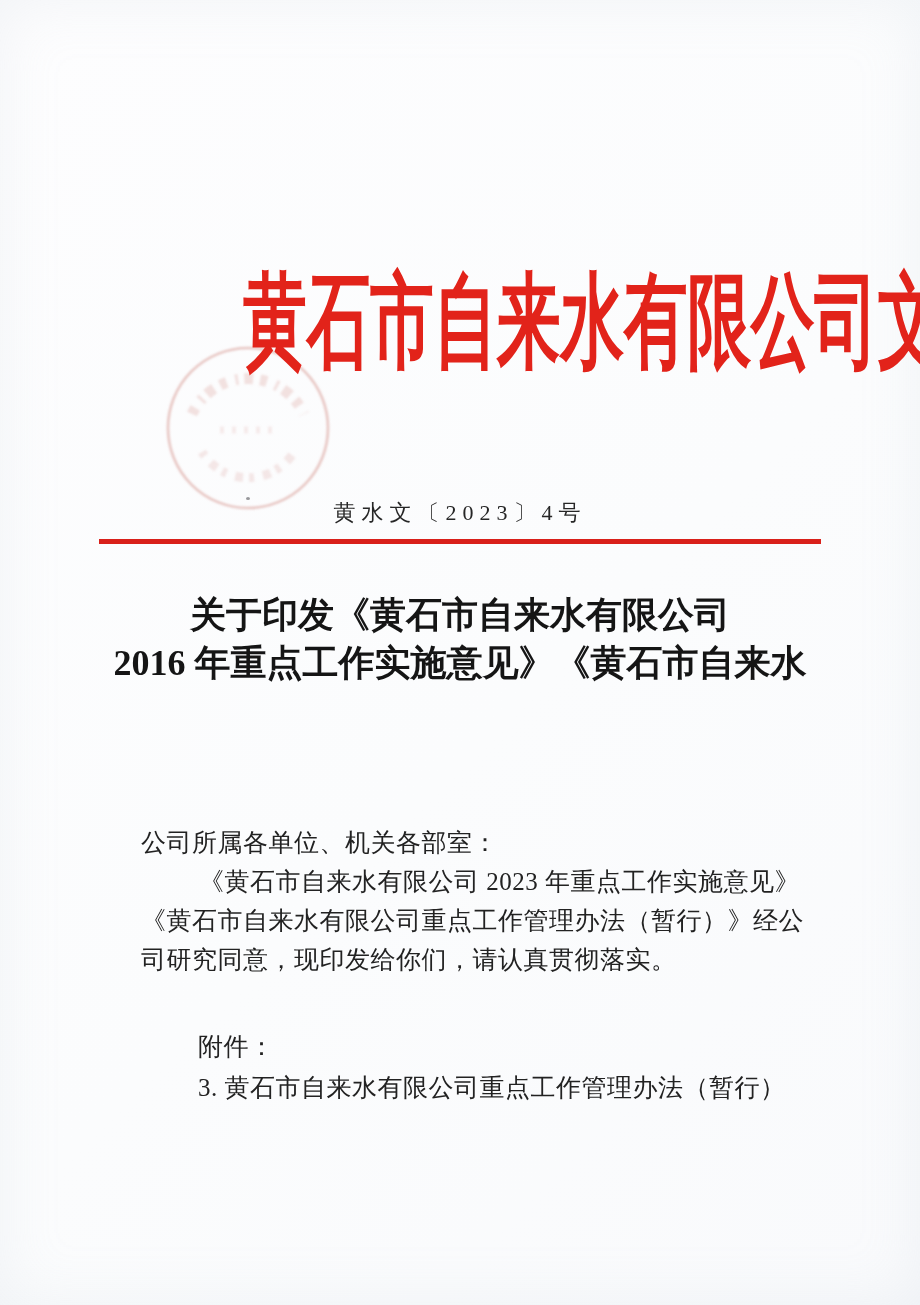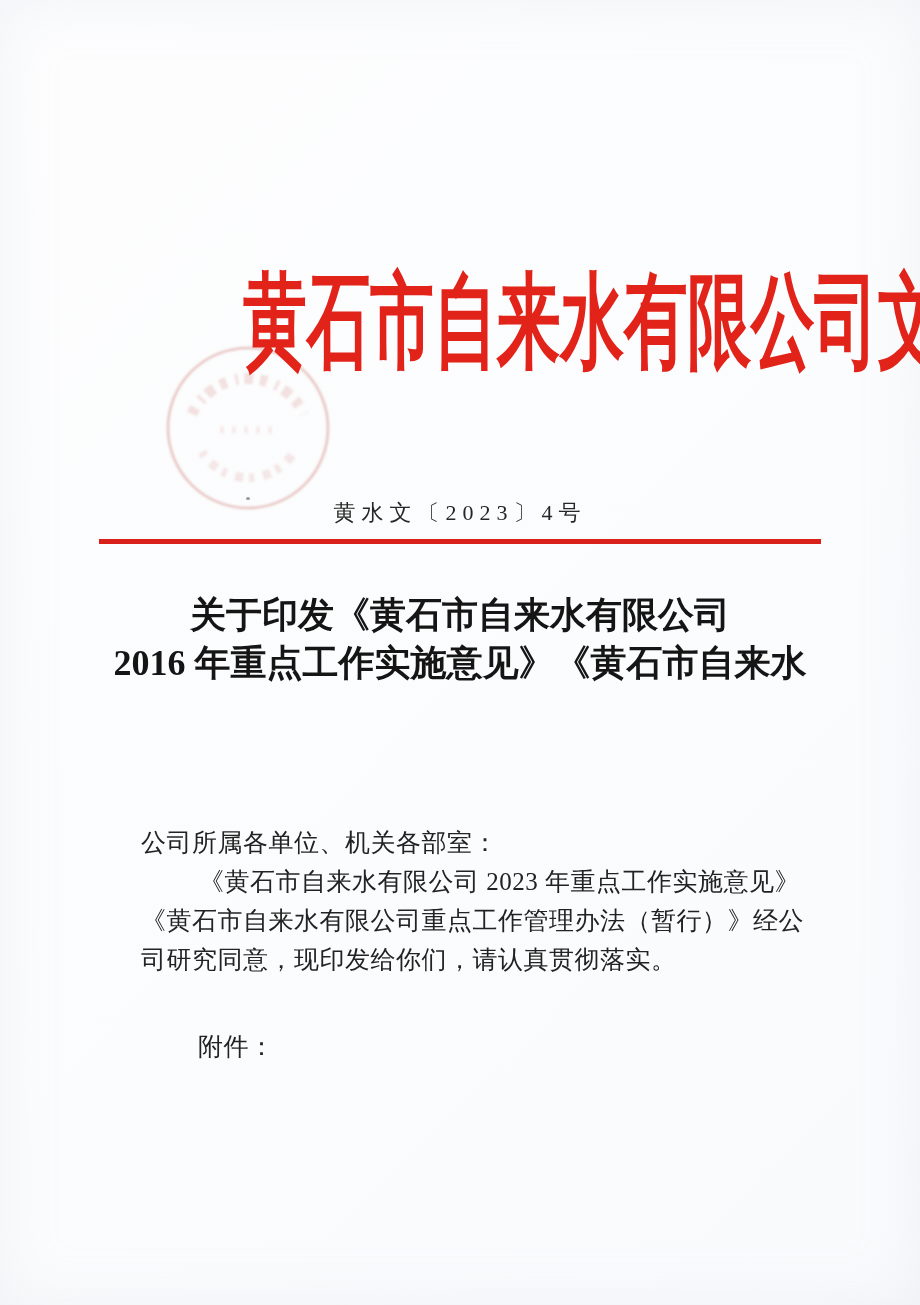--- a/index.html
+++ b/index.html
@@ -109,15 +109,16 @@
 
   <div class="body-text">
     <div class="b-line">公司所属各单位、机关各部室：</div>
     <div class="b-line b-indent">《黄石市自来水有限公司 2023 年重点工作实施意见》</div>
     <div class="b-line">《黄石市自来水有限公司重点工作管理办法（暂行）》经公</div>
     <div class="b-line">司研究同意，现印发给你们，请认真贯彻落实。</div>
   </div>
 
   <div class="attachments">
     <div class="a-line">附件：</div>
+    <div class="a-line">3. 黄石市自来水有限公司重点工作管理办法（暂行）</div>
   </div>
 
 </div>
 
 </body></html>

